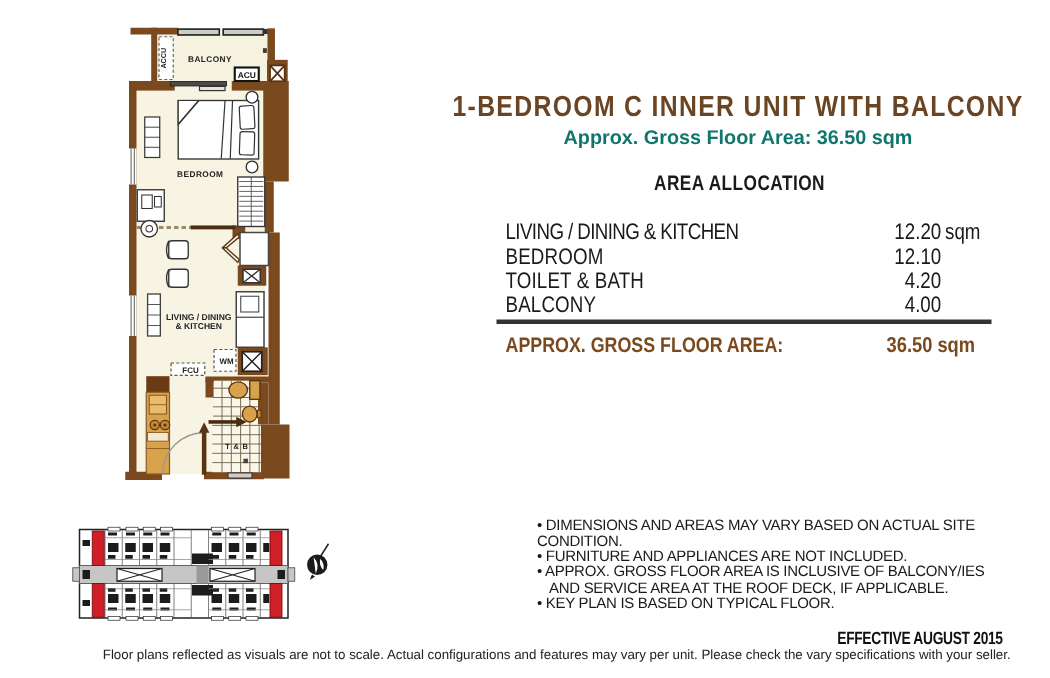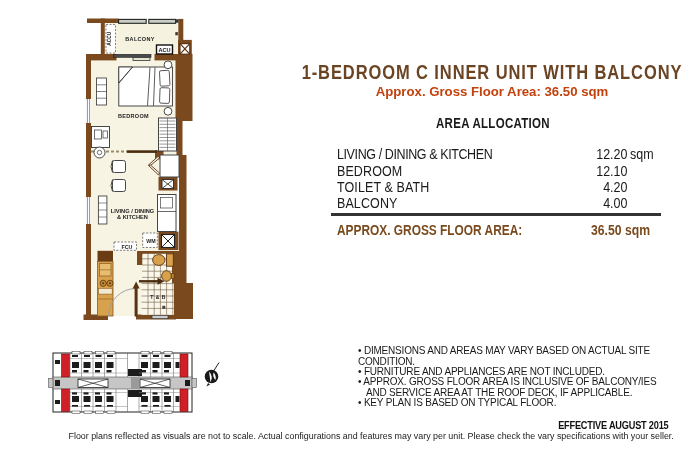--- a/index.html
+++ b/index.html
@@ -326,21 +326,21 @@
       <line x1="213" y1="372" x2="219" y2="362.5" stroke="#222" stroke-width="1"></line>
       <circle cx="211.5" cy="376.5" r="6.8" fill="#1a1a1a"></circle>
       <path d="M209 371.5 Q213.5 376 210.5 382.5 Q209.8 376.5 209 371.5 Z" fill="#ffffff"></path>
       <path d="M213.5 372.5 Q212.5 377 215.5 380 Q216.5 375.5 213.5 372.5 Z" fill="#ffffff"></path>
       <path d="M208 383 L206.5 386.5 L210 384.5 Z" fill="#1a1a1a"></path>
     </g>
   </g>
 </svg>
 
 <div class="abs" style="left:284px;top:60.8px;width:416px;text-align:center;font-size:16.5px;font-weight:bold;color:#6b4423;letter-spacing:0.9px;white-space:nowrap;transform:scaleY(1.18);transform-origin:center top;">1-BEDROOM C INNER UNIT WITH BALCONY</div>
-<div class="abs" style="left:284px;top:84px;width:416px;text-align:center;font-size:13.2px;font-weight:bold;color:#c2410c;white-space:nowrap;">Approx. Gross Floor Area: 36.50 sqm</div>
+<div class="abs" style="left:284px;top:84px;width:416px;text-align:center;font-size:13.2px;font-weight:bold;color:#0f766e;white-space:nowrap;">Approx. Gross Floor Area: 36.50 sqm</div>
 
 <div class="abs" style="left:284px;top:116px;width:418px;text-align:center;font-size:11.5px;font-weight:bold;color:#1a1a1a;letter-spacing:0.3px;transform:scaleY(1.22);transform-origin:center top;">AREA ALLOCATION</div>
 
 <div class="abs" style="left:337px;top:145.8px;font-size:12.5px;color:#1a1a1a;letter-spacing:-0.4px;transform:scaleY(1.2);transform-origin:left top;">LIVING / DINING &amp; KITCHEN</div>
 <div class="abs" style="left:337px;top:162.8px;font-size:12.5px;color:#1a1a1a;letter-spacing:0.1px;transform:scaleY(1.2);transform-origin:left top;">BEDROOM</div>
 <div class="abs" style="left:337px;top:178.8px;font-size:12.5px;color:#1a1a1a;letter-spacing:0.1px;transform:scaleY(1.2);transform-origin:left top;">TOILET &amp; BATH</div>
 <div class="abs" style="left:337px;top:195.3px;font-size:12.5px;color:#1a1a1a;letter-spacing:0.1px;transform:scaleY(1.2);transform-origin:left top;">BALCONY</div>
 
 <div class="abs" style="left:527.5px;top:145.8px;width:100px;text-align:right;font-size:12.5px;color:#1a1a1a;transform:scaleY(1.2);transform-origin:left top;">12.20</div>
 <div class="abs" style="left:630px;top:145.8px;font-size:12.5px;color:#1a1a1a;transform:scaleY(1.2);transform-origin:left top;">sqm</div>

